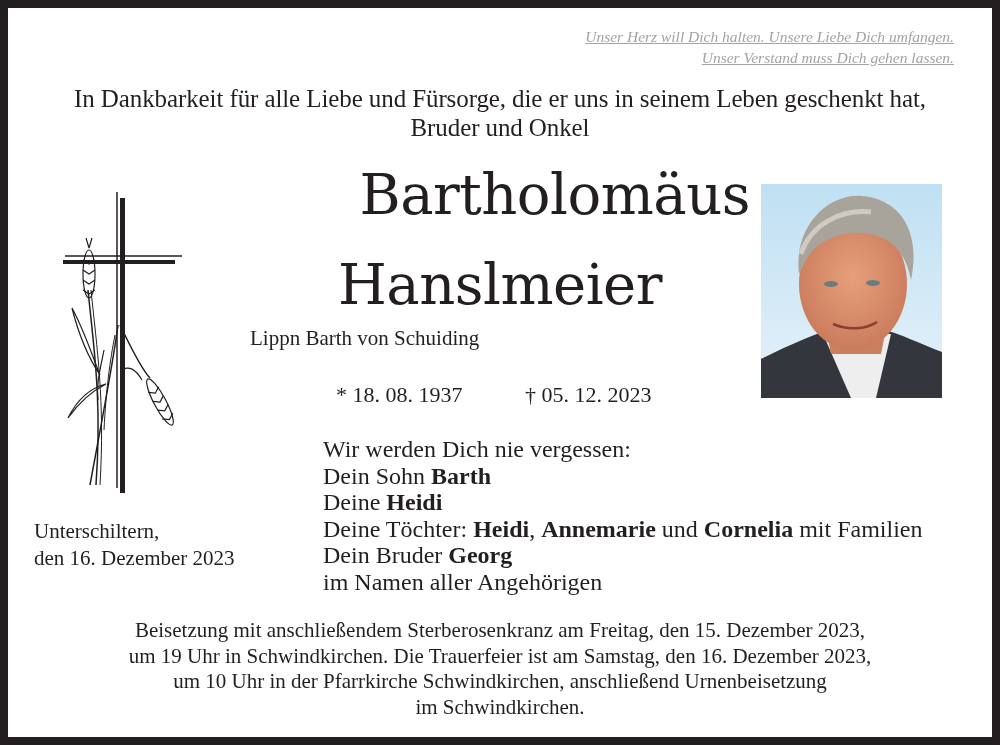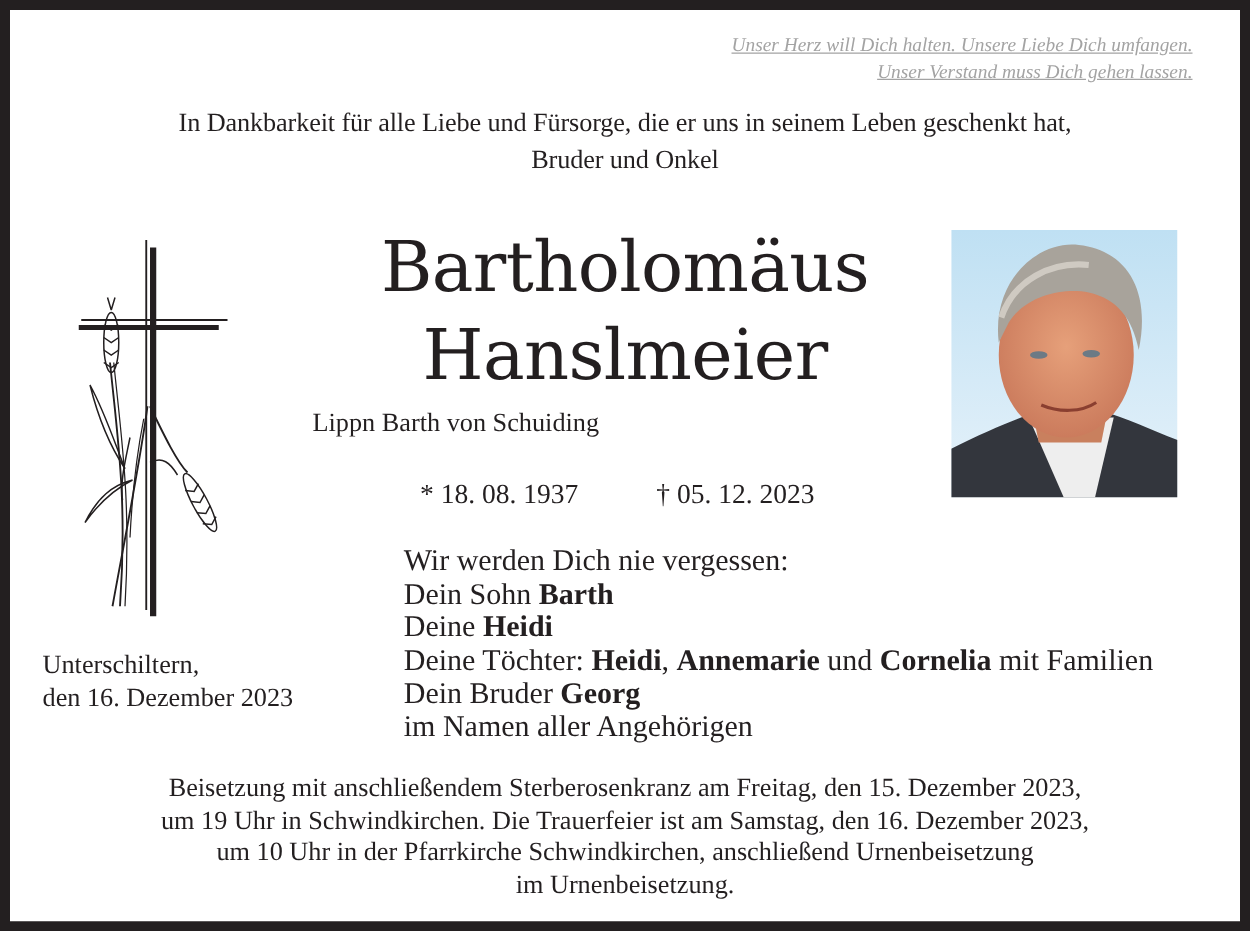--- a/index.html
+++ b/index.html
@@ -2,25 +2,25 @@
 <html><head>
 <meta charset="utf-8">
 <style>
   html, body { margin: 0; padding: 0; }
   body { width: 1000px; height: 745px; background: #231f20; position: relative; overflow: hidden;
          font-family: "DejaVu Serif", "Liberation Serif", serif; color: #231f20; }
   .card { position: absolute; left: 8px; top: 8px; width: 984px; height: 729px; background: #ffffff; }
   .abs { position: absolute; }
   .motto { right: 46px; top: 26px; text-align: right; font-style: italic; font-size: 15.5px; line-height: 21px;
            font-family: "Liberation Serif", serif; color: #a3a3a3; text-decoration: underline; }
-  .intro { left: 0; width: 1000px; top: 84px; text-align: center; font-size: 21px; line-height: 29px;
+  .intro { left: 0; width: 1000px; top: 84px; text-align: center; font-size: 25px; line-height: 29px;
            font-family: "Liberation Serif", serif; letter-spacing: -0.1px; }
   .name { left: 250px; width: 500px; text-align: center; font-size: 56px; font-family: "DejaVu Serif", serif;
           font-weight: normal; letter-spacing: -0.5px; }
-  .first { top: 182px; }
+  .first { top: 162px; text-align: right; }
   .last  { top: 252px; }
   .nick  { left: 250px; width: 500px; top: 326px; text-align: left; font-size: 21px; font-family: "Liberation Serif", serif; }
   .dates { top: 382px; font-size: 22px; font-family: "Liberation Serif", serif; }
   .born { left: 336px; }
   .died { left: 525px; }
   .family { left: 323px; top: 436px; font-size: 24px; line-height: 26.5px; font-family: "Liberation Serif", serif; }
   .family b { font-weight: bold; }
   .place { left: 34px; top: 518px; font-size: 21px; line-height: 26.5px; font-family: Liberation Serif, serif; }
   .funeral { left: 0; width: 1000px; top: 618px; text-align: center; font-size: 21px; line-height: 25.5px;
              font-family: "Liberation Serif", serif; }
@@ -123,14 +123,14 @@
 
 <div class="abs place">
   <div>Unterschiltern,</div>
   <div>den 16. Dezember 2023</div>
 </div>
 
 <div class="abs funeral">
   <div>Beisetzung mit anschließendem Sterberosenkranz am Freitag, den 15. Dezember 2023,</div>
   <div>um 19 Uhr in Schwindkirchen. Die Trauerfeier ist am Samstag, den 16. Dezember 2023,</div>
   <div>um 10 Uhr in der Pfarrkirche Schwindkirchen, anschließend Urnenbeisetzung</div>
-  <div>im Urnenbeisetzung.</div>
+  <div>im Schwindkirchen.</div>
 </div>
 
 </body></html>

